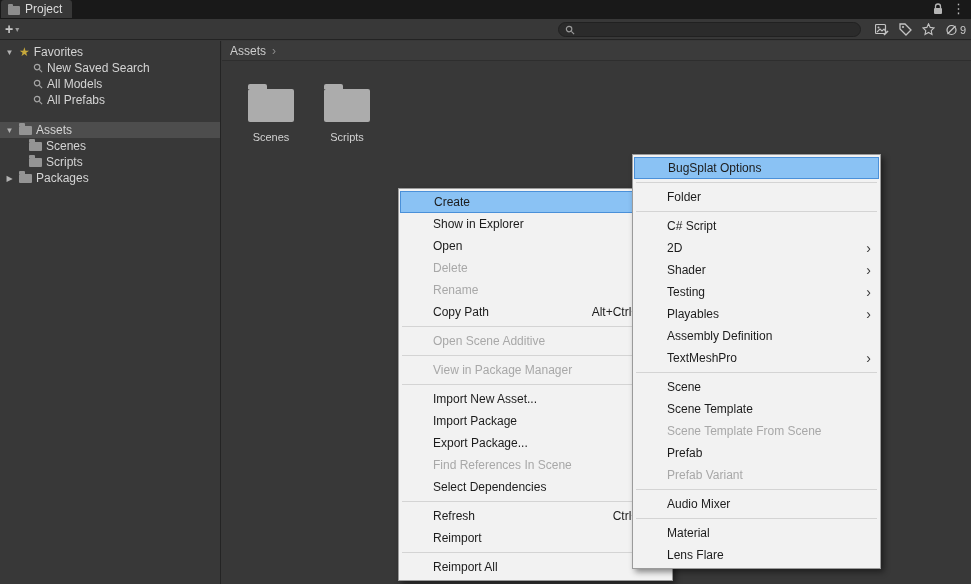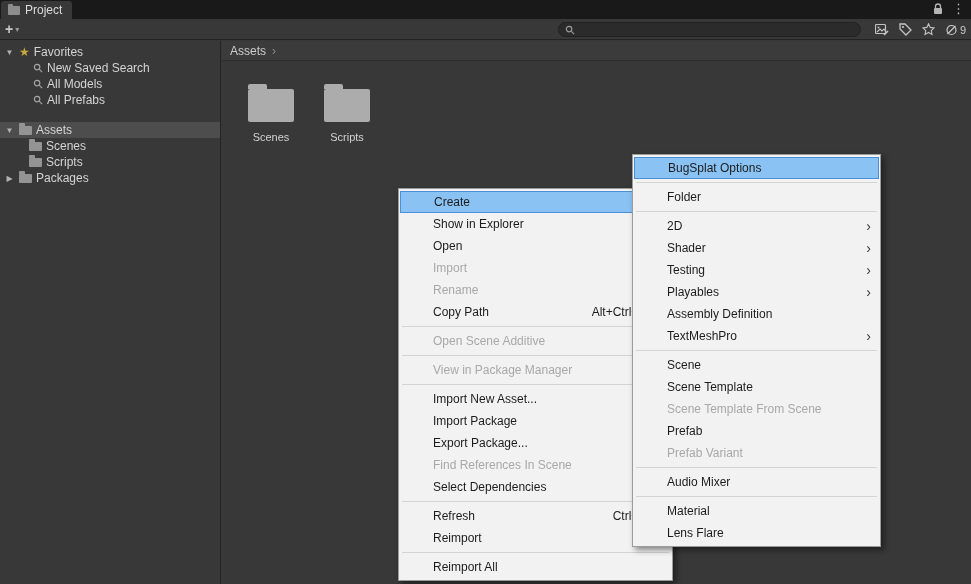--- a/index.html
+++ b/index.html
@@ -1,20 +1,20 @@
 <!DOCTYPE html>
 <html style="--panel-bg: #383838; --strip-bg: #191919; --selection-bg: #4D4D4D; --menu-bg: #F2F2F2; --menu-highlight: #8AC2F4; --menu-highlight-border: #4A90D9; --menu-disabled-text: #A8A8A8; --favorites-star: #C7A93C;"><head>
 <meta charset="utf-8">
 <style>
   * { margin:0; padding:0; box-sizing:border-box; }
   html,body { width:971px; height:584px; overflow:hidden; background:var(--panel-bg,#383838);
               font-family:"Liberation Sans", sans-serif; position:relative; }
 
   
-  .tabstrip { height:19px; background:var(--strip-bg,#191919); position:relative; display:flex; align-items:center; }
+  .tabstrip { height:19px; background:var(--strip-bg,#191919); position:relative; display:flex; align-items:flex-start; }
   .tab { height:18px; background:var(--panel-bg,#383838); display:flex; align-items:center; gap:5px;
          padding:0 10px 0 7px; margin-left:1px; color:#DBDBDB; font-size:12px; border-radius:3px 3px 0 0; }
   .tabstrip-right { position:absolute; right:6px; top:1px; display:flex; align-items:center; gap:9px; color:#B9B9B9; }
   .kebab { font-size:13px; color:#BDBDBD; line-height:16px; }
 
   
   .toolbar { height:21px; background:var(--panel-bg,#383838); border-bottom:1px solid #232323;
              position:relative; display:flex; align-items:center; padding:0 5px; }
   .add-btn { color:#C8C8C8; font-size:14px; font-weight:bold; line-height:18px; }
   .caret { color:#9A9A9A; font-size:8px; margin-left:2px; }
@@ -206,21 +206,21 @@
         <div class="folder-big"></div>
         <div class="flabel">Scripts</div>
       </div>
     </div>
 </div>
 
 <div class="menu" id="context-menu">
     <div class="menu-item highlighted"><span class="mi-label">Create</span><span class="mi-arrow">›</span></div>
     <div class="menu-item"><span class="mi-label">Show in Explorer</span></div>
     <div class="menu-item"><span class="mi-label">Open</span></div>
-    <div class="menu-item disabled"><span class="mi-label">Import</span></div>
+    <div class="menu-item disabled"><span class="mi-label">Delete</span></div>
     <div class="menu-item disabled"><span class="mi-label">Rename</span></div>
     <div class="menu-item"><span class="mi-label">Copy Path</span><span class="mi-shortcut">Alt+Ctrl+C</span></div>
     <div class="menu-sep"></div>
     <div class="menu-item disabled"><span class="mi-label">Open Scene Additive</span></div>
     <div class="menu-sep"></div>
     <div class="menu-item disabled"><span class="mi-label">View in Package Manager</span></div>
     <div class="menu-sep"></div>
     <div class="menu-item"><span class="mi-label">Import New Asset...</span></div>
     <div class="menu-item"><span class="mi-label">Import Package</span><span class="mi-arrow">›</span></div>
     <div class="menu-item"><span class="mi-label">Export Package...</span></div>
@@ -230,20 +230,21 @@
     <div class="menu-item"><span class="mi-label">Refresh</span><span class="mi-shortcut">Ctrl+R</span></div>
     <div class="menu-item"><span class="mi-label">Reimport</span></div>
     <div class="menu-sep"></div>
     <div class="menu-item"><span class="mi-label">Reimport All</span></div>
   </div>
 <div class="menu" id="create-submenu">
     <div class="menu-item highlighted"><span class="mi-label">BugSplat Options</span></div>
     <div class="menu-sep"></div>
     <div class="menu-item"><span class="mi-label">Folder</span></div>
     <div class="menu-sep"></div>
+    <div class="menu-item"><span class="mi-label">C# Script</span></div>
     <div class="menu-item"><span class="mi-label">2D</span><span class="mi-arrow">›</span></div>
     <div class="menu-item"><span class="mi-label">Shader</span><span class="mi-arrow">›</span></div>
     <div class="menu-item"><span class="mi-label">Testing</span><span class="mi-arrow">›</span></div>
     <div class="menu-item"><span class="mi-label">Playables</span><span class="mi-arrow">›</span></div>
     <div class="menu-item"><span class="mi-label">Assembly Definition</span></div>
     <div class="menu-item"><span class="mi-label">TextMeshPro</span><span class="mi-arrow">›</span></div>
     <div class="menu-sep"></div>
     <div class="menu-item"><span class="mi-label">Scene</span></div>
     <div class="menu-item"><span class="mi-label">Scene Template</span></div>
     <div class="menu-item disabled"><span class="mi-label">Scene Template From Scene</span></div>

